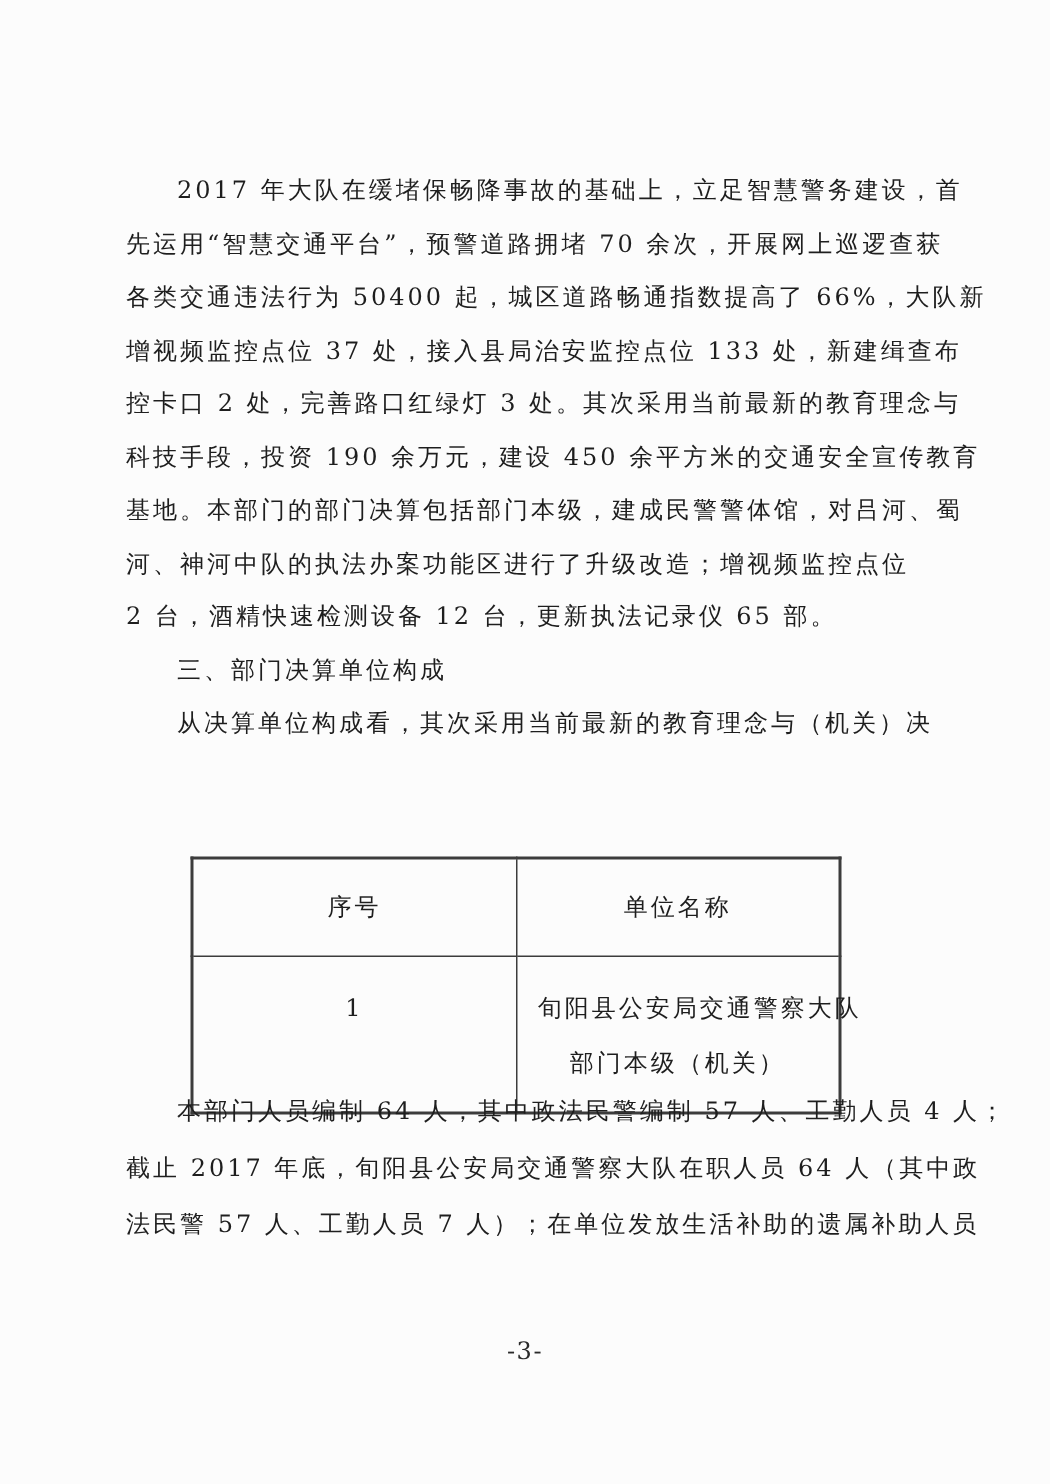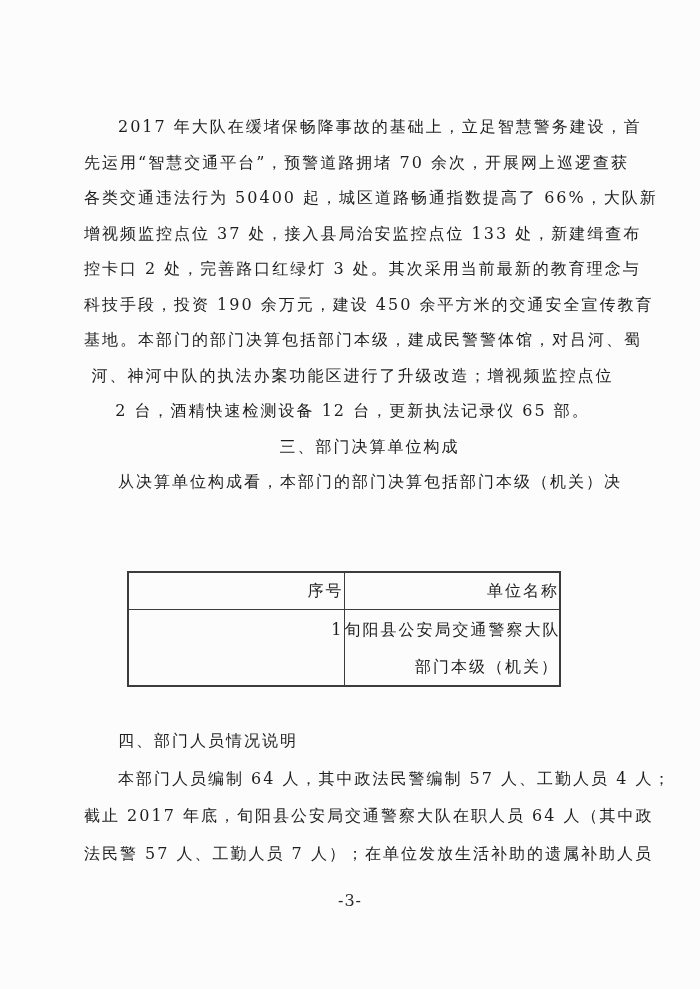--- a/index.html
+++ b/index.html
@@ -14,21 +14,21 @@
     background: #fcfcfc;
     font-family: "DejaVu Serif", "Liberation Serif", serif;
     color: #1e1e1e;
     overflow: hidden;
   }
   .flow {
     position: absolute;
     left: 84px;
     width: 537px;
   }
-  .flow-1 { top: 109px; text-align: center; }
+  .flow-1 { top: 109px; }
   .flow-2 { top: 722px; }
   .line {
     height: 35.5px;
     line-height: 35.5px;
     font-size: 16px;
     letter-spacing: 2px;
     white-space: nowrap;
   }
   .flow-2 .line {
     height: 37.5px;
@@ -38,25 +38,25 @@
   .doc-table {
     position: absolute;
     left: 127px;
     top: 571px;
     width: 434px;
     border-collapse: collapse;
     table-layout: fixed;
   }
   .doc-table td {
     border: 1px solid #3c3c3c;
-    text-align: right;
+    text-align: center;
     vertical-align: top;
     font-size: 16px;
     letter-spacing: 2px;
-    padding: 0;
+    padding: 14px;
   }
   .doc-table { border: 2px solid #3c3c3c; }
   .doc-table .hdr-row td { height: 36px; line-height: 36px; }
   .doc-table .data-row td { height: 72px; }
   .cell-line { line-height: 37px; height: 37px; white-space: nowrap; }
   .data-row td .cell-line:first-child { margin-top: 1px; }
   .footer {
     position: absolute;
     left: 0;
     top: 891px;
@@ -78,21 +78,21 @@
     <div class="line">各类交通违法行为 50400 起，城区道路畅通指数提高了 66%，大队新</div>
     <div class="line">增视频监控点位 37 处，接入县局治安监控点位 133 处，新建缉查布</div>
     <div class="line">控卡口 2 处，完善路口红绿灯 3 处。其次采用当前最新的教育理念与</div>
     <div class="line">科技手段，投资 190 余万元，建设 450 余平方米的交通安全宣传教育</div>
     <div class="line">基地。本部门的部门决算包括部门本级，建成民警警体馆，对吕河、蜀</div>
     <div class="line">河、神河中队的执法办案功能区进行了升级改造；增视频监控点位</div>
     <div class="line">2 台，酒精快速检测设备 12 台，更新执法记录仪 65 部。</div>
 
     <div class="line indent">三、部门决算单位构成</div>
 
-    <div class="line indent">从决算单位构成看，本部门的部门决算包括部门本级（机关）决</div>
+    <div class="line indent">从决算单位构成看，其次采用当前最新的教育理念与（机关）决</div>
   </div>
 
   <table class="doc-table">
     <tbody>
       <tr class="hdr-row">
         <td>序号</td>
         <td>单位名称</td>
       </tr>
       <tr class="data-row">
         <td>
@@ -100,21 +100,20 @@
         </td>
         <td>
           <div class="cell-line">旬阳县公安局交通警察大队</div>
           <div class="cell-line">部门本级（机关）</div>
         </td>
       </tr>
     </tbody>
   </table>
 
   <div class="flow flow-2">
-    <div class="line indent">四、部门人员情况说明</div>
     <div class="line indent">本部门人员编制 64 人，其中政法民警编制 57 人、工勤人员 4 人；</div>
     <div class="line">截止 2017 年底，旬阳县公安局交通警察大队在职人员 64 人（其中政</div>
     <div class="line">法民警 57 人、工勤人员 7 人）；在单位发放生活补助的遗属补助人员</div>
   </div>
 
   <div class="footer">-3-</div>
 
 </div>
 
 </body></html>

